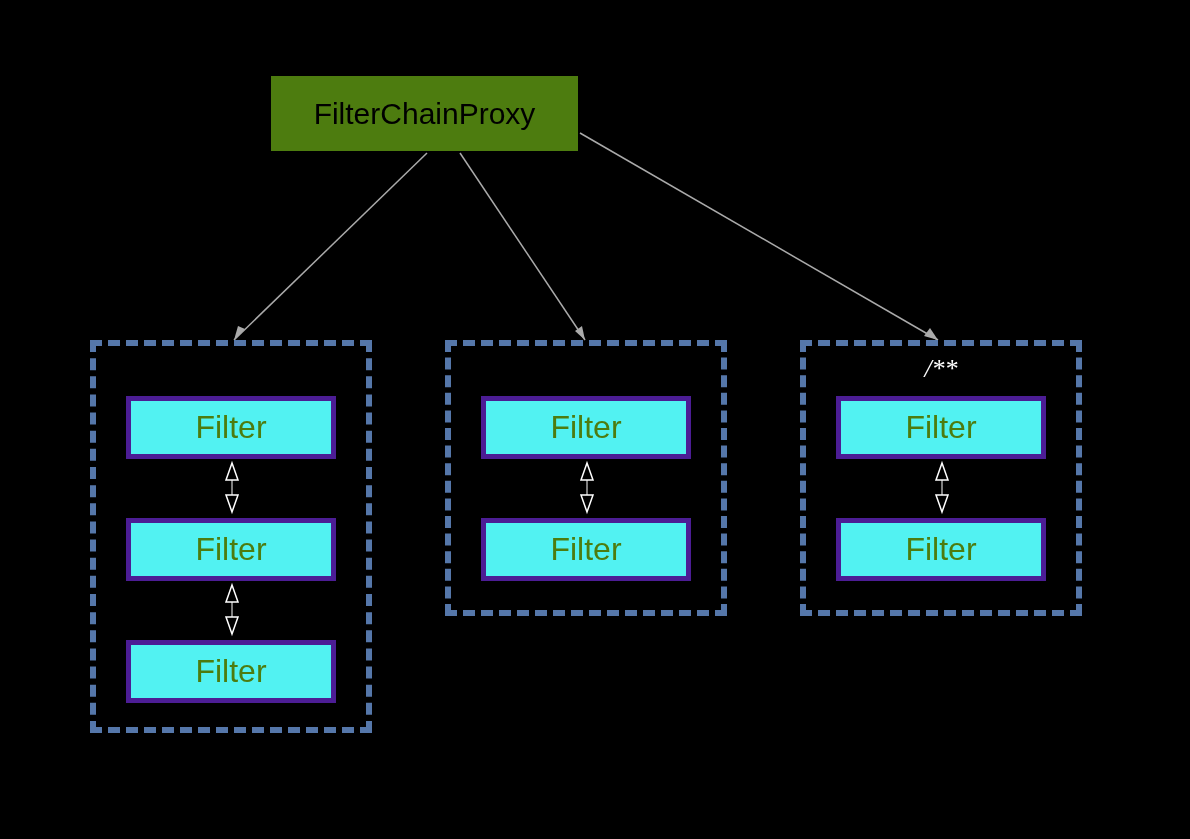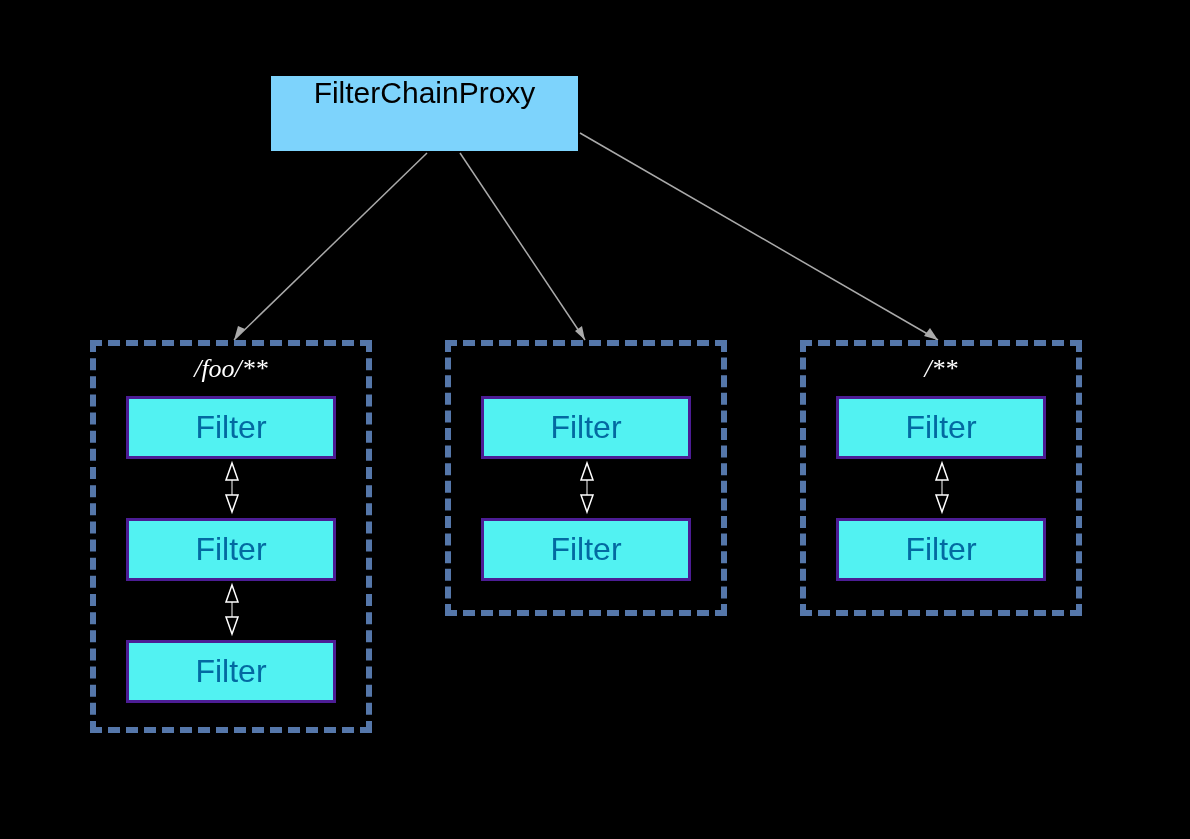--- a/index.html
+++ b/index.html
@@ -9,23 +9,24 @@
     }
     body {
       background: #000;
       width: 1190px;
       height: 839px;
       position: relative;
       font-family: Arial, sans-serif;
     }
     .proxy-box {
       position: absolute;
-      background: #7dd3fc;
+      background: #4d7c0f;
       border: 2px solid #000;
       display: flex;
+      align-items: center;
       justify-content: center;
       font-size: 30px;
       color: #000;
     }
     .filter-group {
       position: absolute;
       border: 6px dashed #5577aa;
       box-sizing: border-box;
     }
     .group-label {
@@ -34,26 +35,26 @@
       font-size: 26px;
       font-style: italic;
       font-family: "Times New Roman", serif;
       text-align: center;
       width: 100%;
       top: 8px;
     }
     .filter-box {
       position: absolute;
       background: #52f2f2;
-      border: 3px solid #4c1d95;
+      border: 5px solid #4c1d95;
       display: flex;
       align-items: center;
       justify-content: center;
       font-size: 32px;
-      color: #0369a1;
+      color: #4d7c0f;
     }
     svg.connectors {
       position: absolute;
       top: 0;
       left: 0;
       width: 1190px;
       height: 839px;
       pointer-events: none;
     }
   </style>
@@ -86,21 +87,20 @@
   <line x1="587" y1="480" x2="587" y2="495" stroke="#fff" stroke-width="1"></line>
   <polygon points="587,463 581,480 593,480" fill="none" stroke="#fff" stroke-width="1.5"></polygon>
   <polygon points="587,512 581,495 593,495" fill="none" stroke="#fff" stroke-width="1.5"></polygon>
 
   <line x1="942" y1="480" x2="942" y2="495" stroke="#fff" stroke-width="1"></line>
   <polygon points="942,463 936,480 948,480" fill="none" stroke="#fff" stroke-width="1.5"></polygon>
   <polygon points="942,512 936,495 948,495" fill="none" stroke="#fff" stroke-width="1.5"></polygon>
 </svg>
 
 <div class="filter-group" style="left:90px; top:340px; width:282px; height:393px;">
-  <div class="group-label">/foo/**</div>
   <div class="filter-box" style="left:30px; top:50px; width:210px; height:63px;">
     <span>Filter</span>
   </div>
   <div class="filter-box" style="left:30px; top:172px; width:210px; height:63px;">
     <span>Filter</span>
   </div>
   <div class="filter-box" style="left:30px; top:294px; width:210px; height:63px;">
     <span>Filter</span>
   </div>
 </div>

